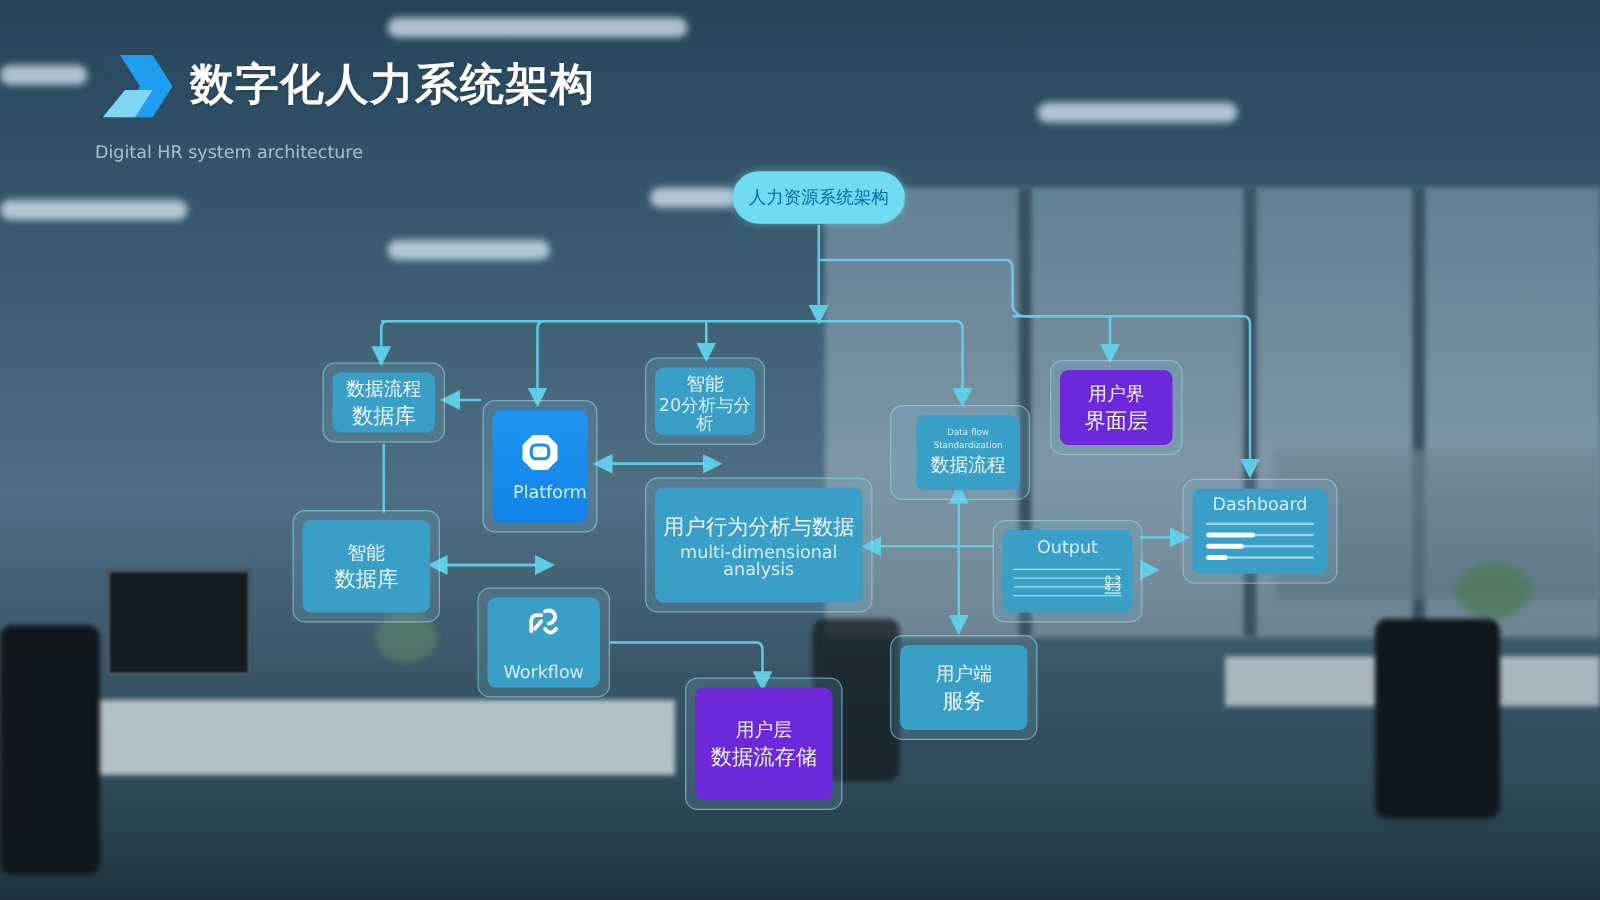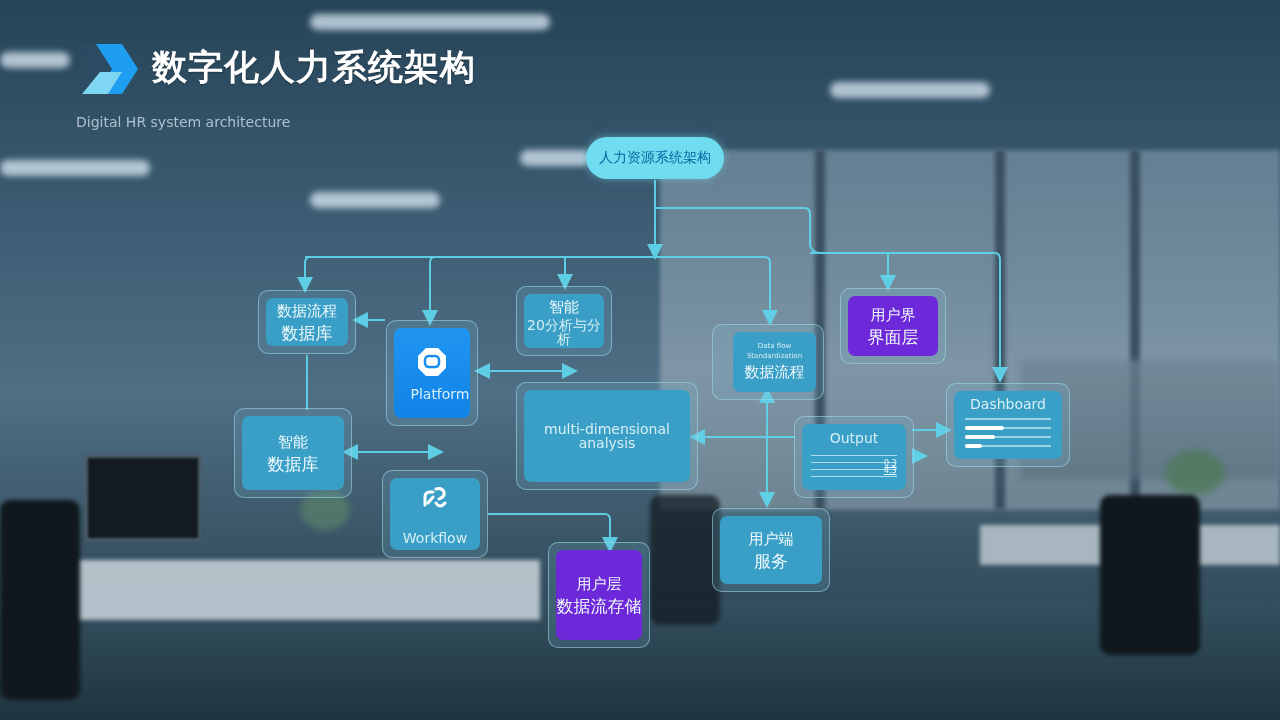--- a/index.html
+++ b/index.html
@@ -181,20 +181,21 @@
 
 <div class="card" style="left:234px;top:408px;width:118px;height:90px;">
   <div class="inner blue">
     <div class="l1">智能</div>
     <div class="l2">数据库</div>
   </div>
 </div>
 
 <div class="card" style="left:516px;top:382px;width:182px;height:108px;">
   <div class="inner blue">
+    <div class="big">用户行为分析与数据</div>
     <div class="sm">multi-dimensional analysis</div>
   </div>
 </div>
 
 <div class="card" style="left:794px;top:416px;width:120px;height:82px;">
   <div class="inner blue">
     <div class="sm" style="margin-bottom:4px;">Output</div>
     <div class="lines">
       <div class="ln"></div>
       <div class="ln"></div>
@@ -233,21 +234,21 @@
         <path d="M5,22 L5,14 Q5,9 10,9 L13,9"></path>
         <path d="M13,14 L8,20"></path>
         <path d="M16,6 Q22,4 24,9 Q25,14 19,16"></path>
         <path d="M16,20 Q20,26 25,20"></path>
       </g>
     </svg>
     <div class="sm" style="margin-top:18px;">Workflow</div>
   </div>
 </div>
 
-<div class="card" style="left:548px;top:542px;width:102px;height:106px;">
+<div class="card" style="left:548px;top:542px;width:126px;height:106px;">
   <div class="inner teal">
     <div class="l1">用户层</div>
     <div class="l2">数据流存储</div>
   </div>
 </div>
 
 <div class="card" style="left:712px;top:508px;width:118px;height:84px;">
   <div class="inner blue">
     <div class="l1">用户端</div>
     <div class="l2">服务</div>

